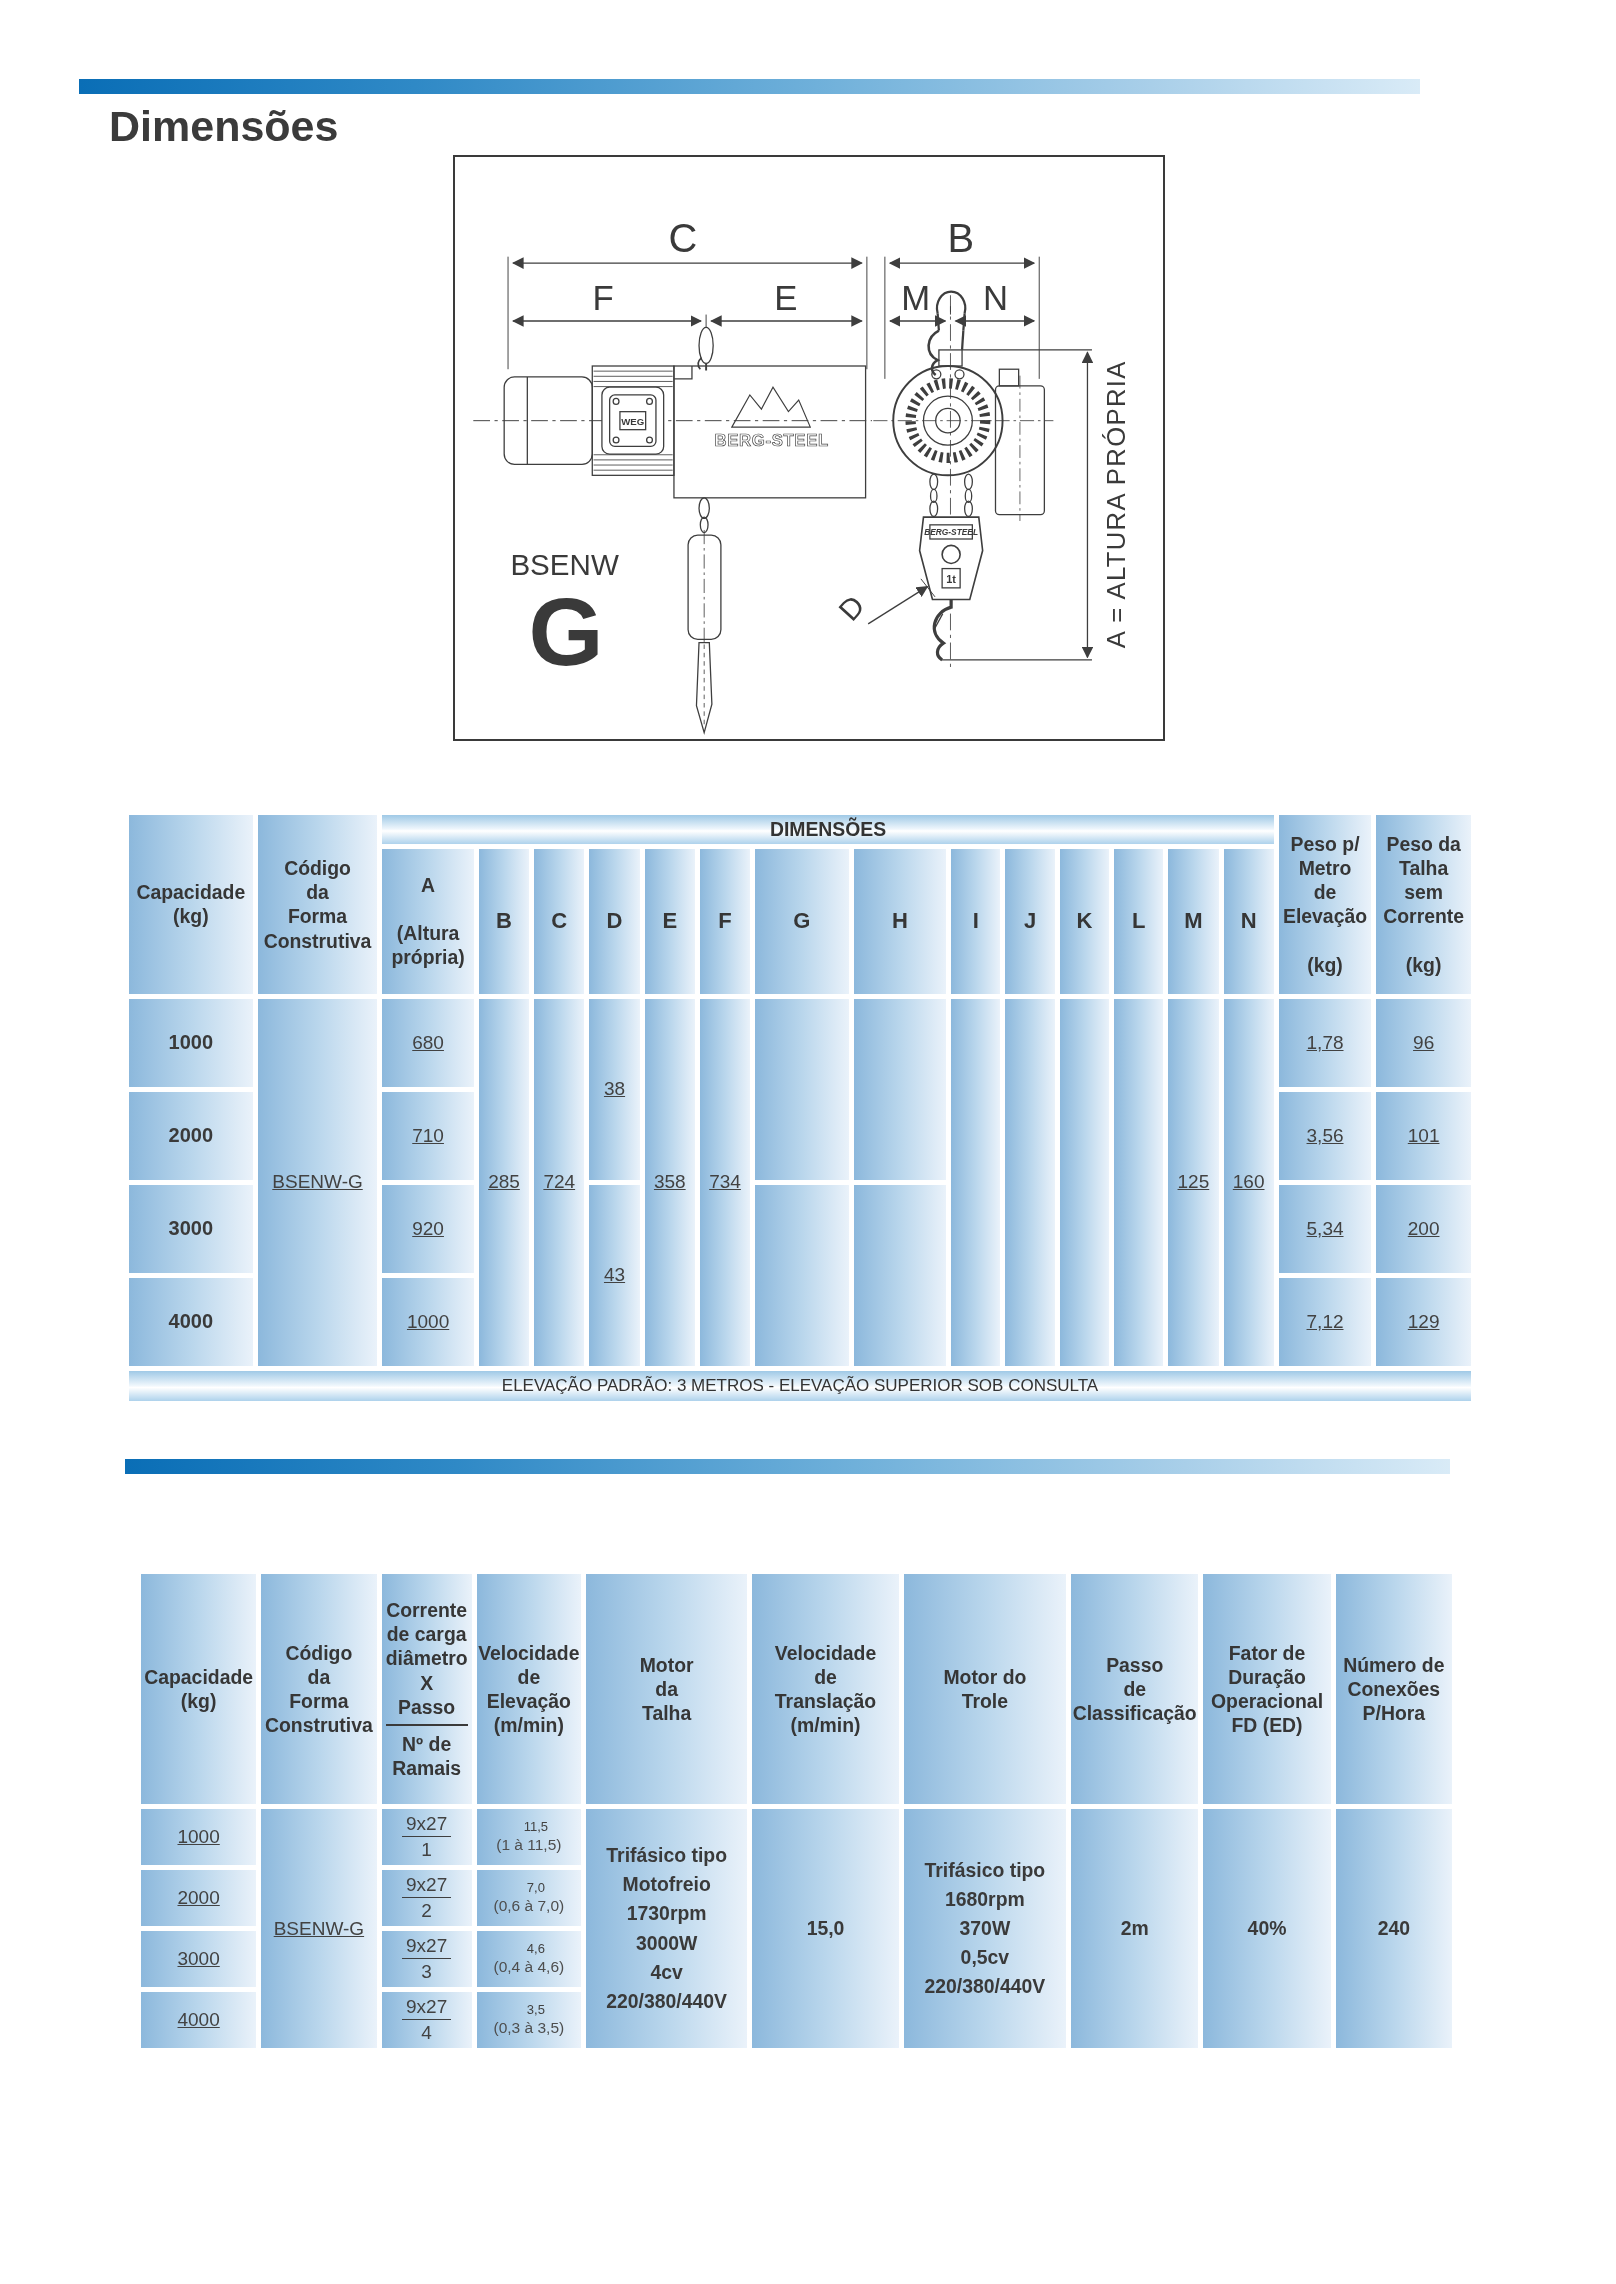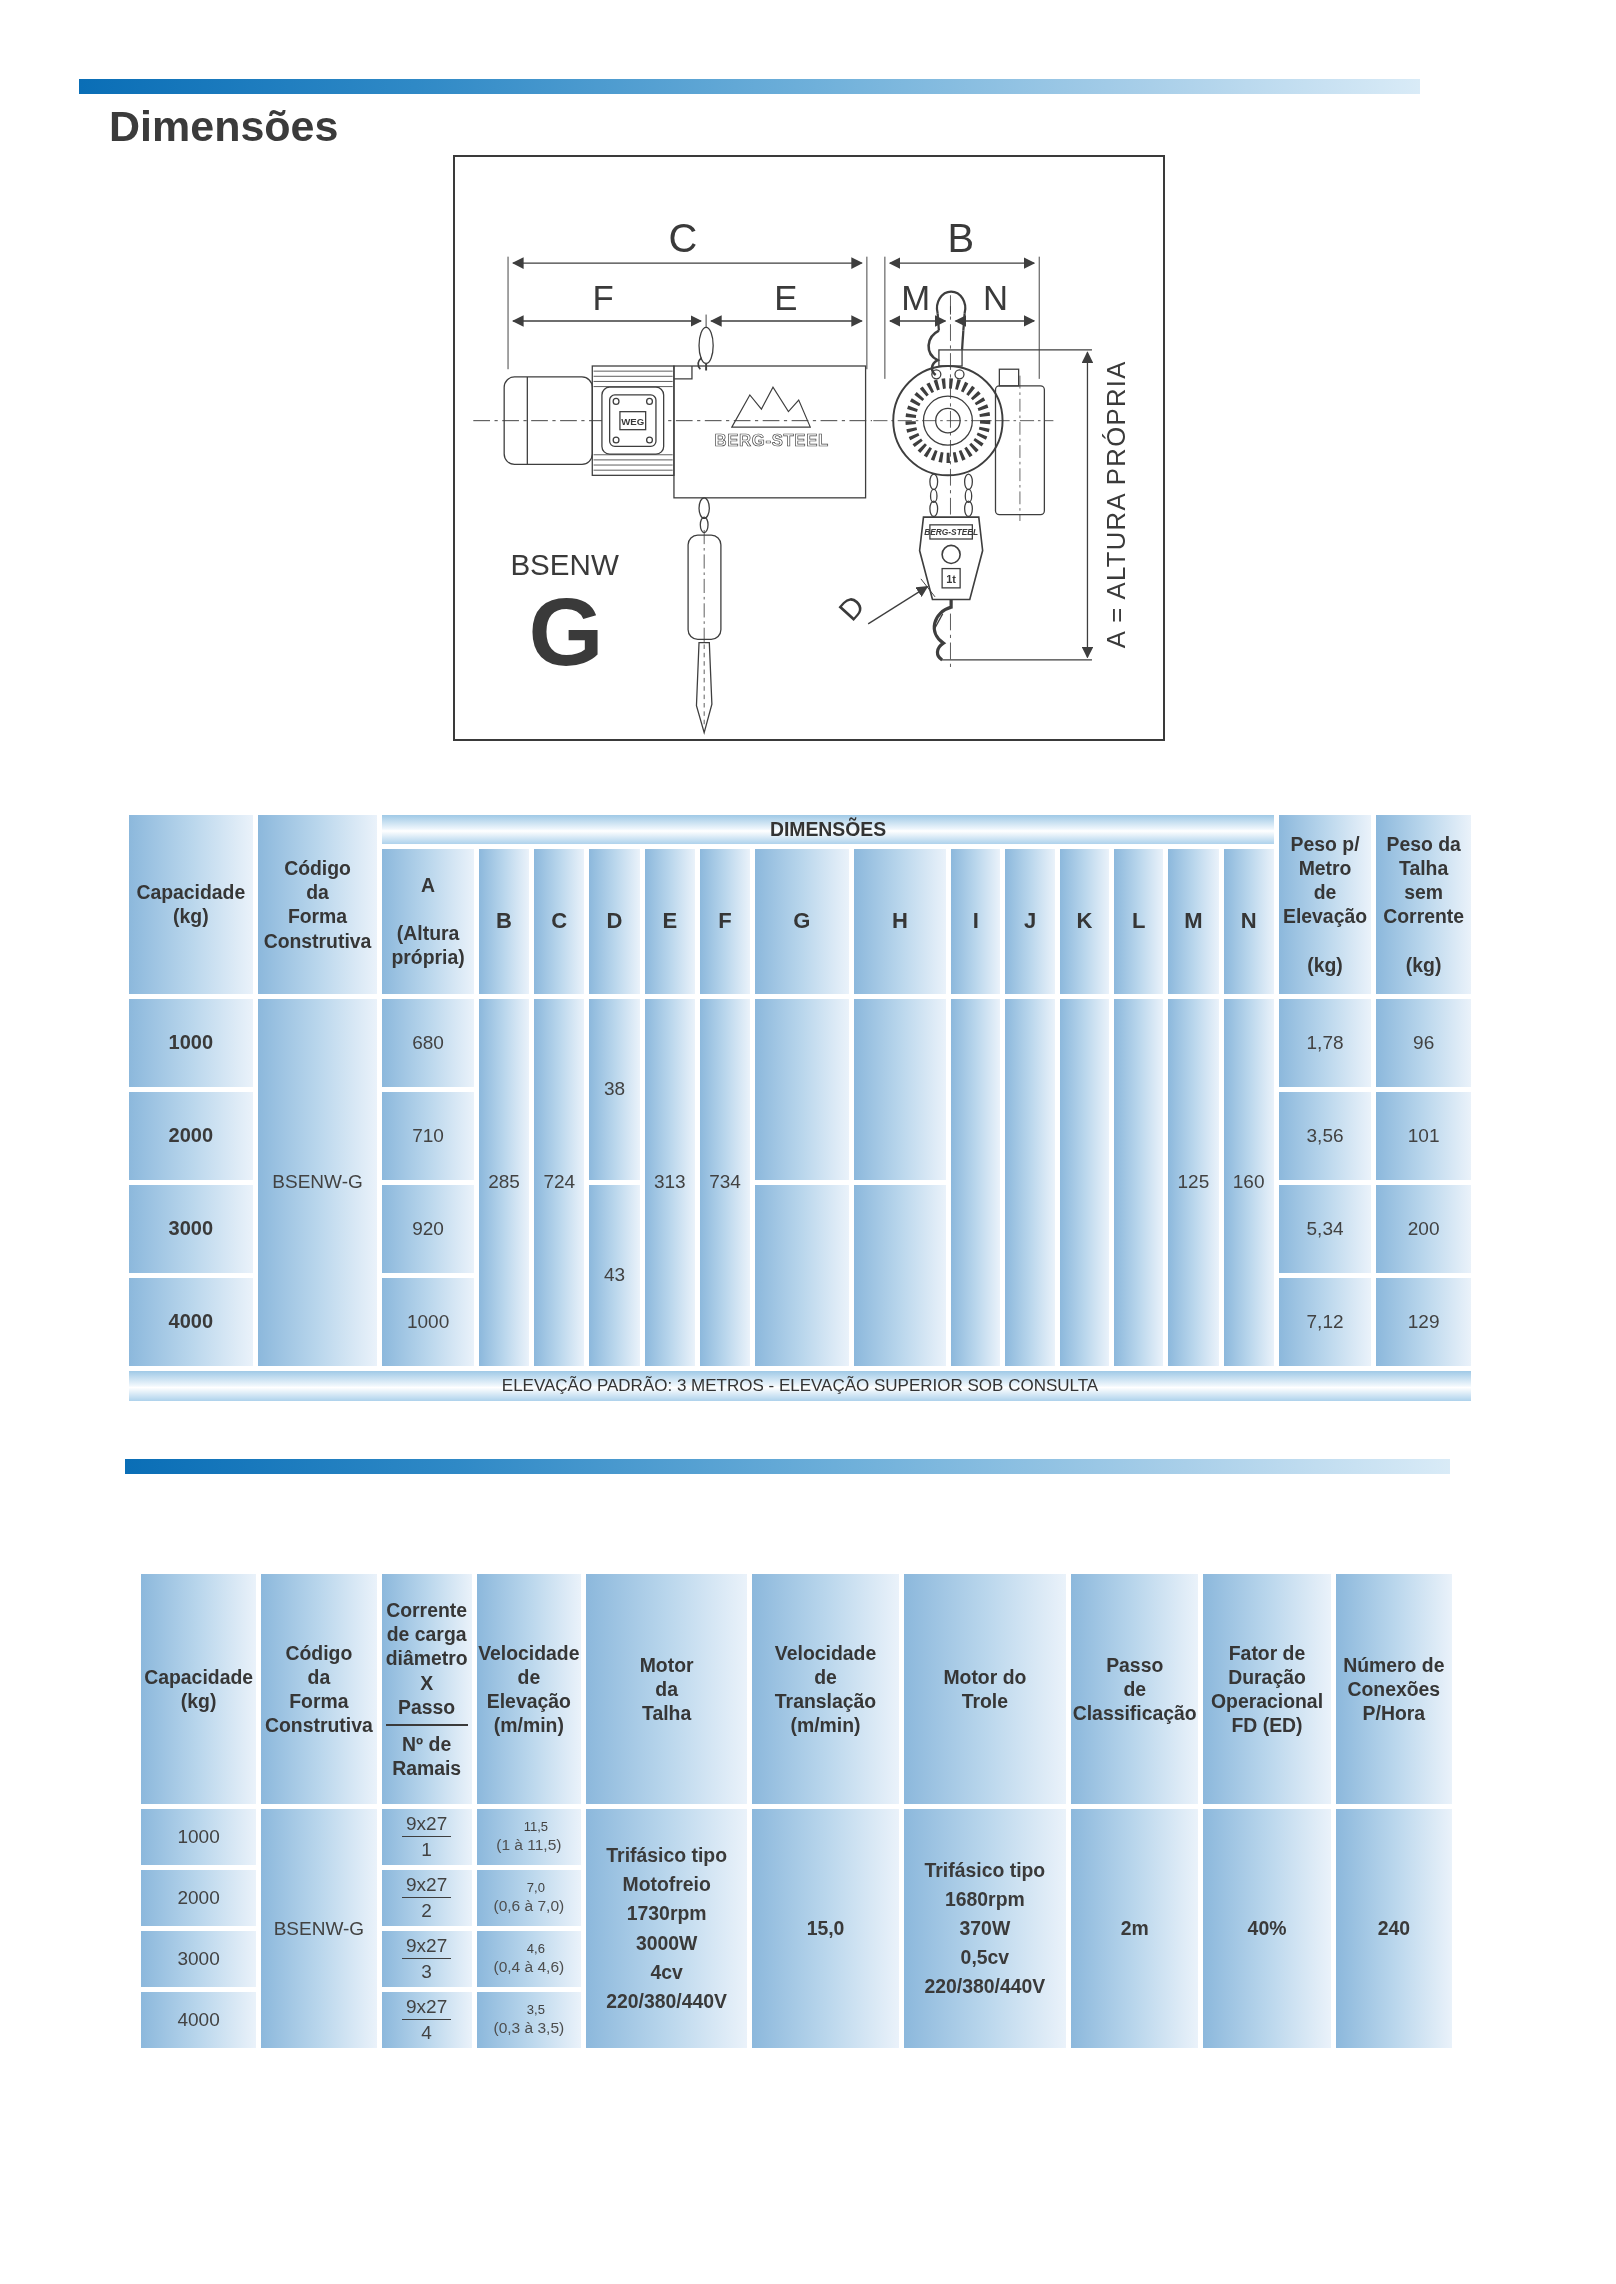--- a/index.html
+++ b/index.html
@@ -20,21 +20,21 @@
   #drawbox svg{width:100%;height:100%;display:block;}
 
   table.dtab{border-collapse:separate;border-spacing:5.2px;table-layout:fixed;position:absolute;}
   table.dtab td{vertical-align:middle;text-align:center;overflow:hidden;}
   .cellgrad{background:linear-gradient(90deg,#8cb8dc 0%,#b9d6ec 50%,#eaf2fa 100%);}
   .bandgrad{background:linear-gradient(180deg,#9fc9e6 0%,#eef6fc 48%,#ffffff 55%,#aed2ec 100%);}
   .prl{white-space:pre-line;}
   .hdr{font-weight:bold;font-size:19.4px;color:#363636;line-height:1.25;margin-top:32px;}
   .hletter{font-weight:bold;font-size:22px;color:#363636;}
   .cap{font-weight:bold;font-size:20px;color:#3a3a3a;}
-  .val{font-size:19px;color:#424242;}
+  .val{font-size:19px;color:#424242;text-decoration:underline;}
   .bval{font-weight:bold;font-size:19.4px;color:#3a3a3a;line-height:1.5;}
   .bandtext{font-weight:bold;font-size:19.4px;color:#333;}
   .foottext{font-size:17px;color:#333;}
 
   #table1{left:124px;top:810px;width:1352px;}
   #table2{left:136px;top:1569px;width:1321px;}
 
   .fracnum{display:inline-block;border-bottom:1.9px solid #3f3f3f;padding:0 3.9px 1.3px 3.9px;
     font-size:19px;color:#424242;}
   .fracden{font-size:19px;color:#424242;padding-top:1.9px;}
@@ -244,21 +244,21 @@
       <td class="cellgrad hletter">M</td>
       <td class="cellgrad hletter">N</td>
     </tr>
     <tr style="height:88px">
       <td class="cellgrad cap">1000</td>
       <td rowspan="4" class="cellgrad val">BSENW-G</td>
       <td class="cellgrad val">680</td>
       <td rowspan="4" class="cellgrad val">285</td>
       <td rowspan="4" class="cellgrad val">724</td>
       <td rowspan="2" class="cellgrad val">38</td>
-      <td rowspan="4" class="cellgrad val">313</td>
+      <td rowspan="4" class="cellgrad val">358</td>
       <td rowspan="4" class="cellgrad val">734</td>
       <td rowspan="2" class="cellgrad"></td>
       <td rowspan="2" class="cellgrad"></td>
       <td rowspan="4" class="cellgrad"></td>
       <td rowspan="4" class="cellgrad"></td>
       <td rowspan="4" class="cellgrad"></td>
       <td rowspan="4" class="cellgrad"></td>
       <td rowspan="4" class="cellgrad val">125</td>
       <td rowspan="4" class="cellgrad val">160</td>
       <td class="cellgrad val">1,78</td>

